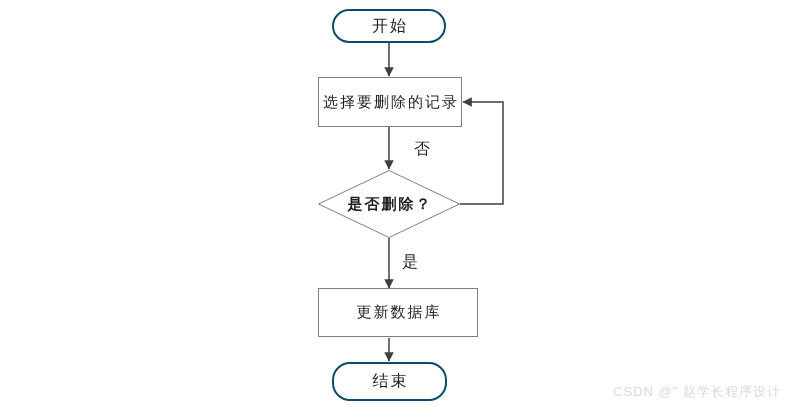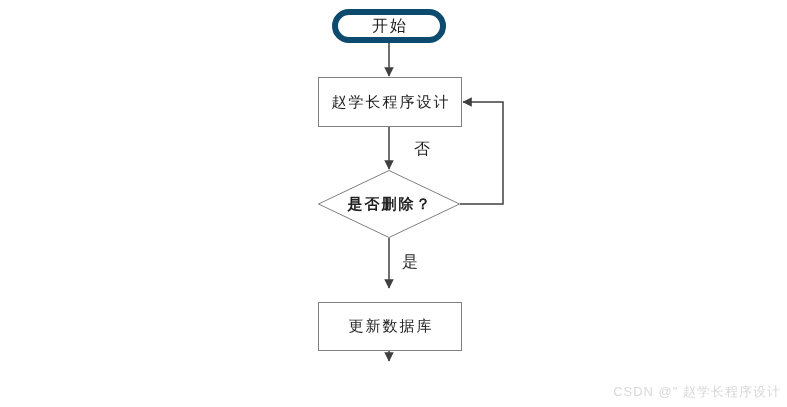--- a/index.html
+++ b/index.html
@@ -23,33 +23,33 @@
     display: flex;
     align-items: center;
     justify-content: center;
     color: #1f1f1f;
     font-size: 15px;
     letter-spacing: 2px;
     text-indent: 2px;
     white-space: nowrap;
   }
   .terminator {
-    border: 6px solid #0c4a6e;
+    border: 2px solid #0c4a6e;
     background: #ffffff;
     border-radius: 18px;
     font-size: 16px;
   }
   .process {
     border: 1px solid #7f7f7f;
     background: #ffffff;
   }
   .node-start  { left: 332px; top: 9px;   width: 114px; height: 34px; }
   .node-select { left: 318px; top: 77px;  width: 144px; height: 50px; }
   .node-decision { left: 318px; top: 170px; width: 142px; height: 68px; font-weight: bold; }
-  .node-update { left: 318px; top: 302px; width: 144px; height: 49px; }
+  .node-update { left: 318px; top: 288px; width: 160px; height: 49px; }
   .node-end    { left: 332px; top: 362px; width: 115px; height: 39px; }
   .diamond-shape {
     position: absolute;
     left: 0; top: 0;
     width: 100%; height: 100%;
   }
   .diamond-label {
     position: relative;
     z-index: 1;
   }
@@ -88,33 +88,36 @@
     <path d="M460,204 L503,204 L503,102 L463,102" fill="none" stroke="#404040" stroke-width="1.5" marker-end="url(#arrow)"></path>
     <path d="M389,238 L389,288" fill="none" stroke="#404040" stroke-width="1.5" marker-end="url(#arrow)"></path>
     <path d="M389,338 L389,361" fill="none" stroke="#404040" stroke-width="1.5" marker-end="url(#arrow)"></path>
   </svg>
 
   <div class="node terminator node-start">
     <span>开始</span>
   </div>
 
   <div class="node process node-select">
-    <span>赵学长程序设计</span>
+    <span>选择要删除的记录</span>
   </div>
 
   <div class="node node-decision">
     <svg class="diamond-shape" viewBox="0 0 142 68" xmlns="http://www.w3.org/2000/svg" preserveAspectRatio="none">
       <polygon points="71,0.5 141.5,34 71,67.5 0.5,34" fill="#ffffff" stroke="#7f7f7f" stroke-width="1"></polygon>
     </svg>
     <span class="diamond-label">是否删除？</span>
   </div>
 
   <div class="node process node-update">
     <span>更新数据库</span>
   </div>
 
+  <div class="node terminator node-end">
+    <span>结束</span>
+  </div>
 
   <div class="edge-label edge-label-no">否</div>
   <div class="edge-label edge-label-yes">是</div>
 
   <div class="watermark">CSDN @" 赵学长程序设计</div>
 
 </div>
 
 </body></html>

